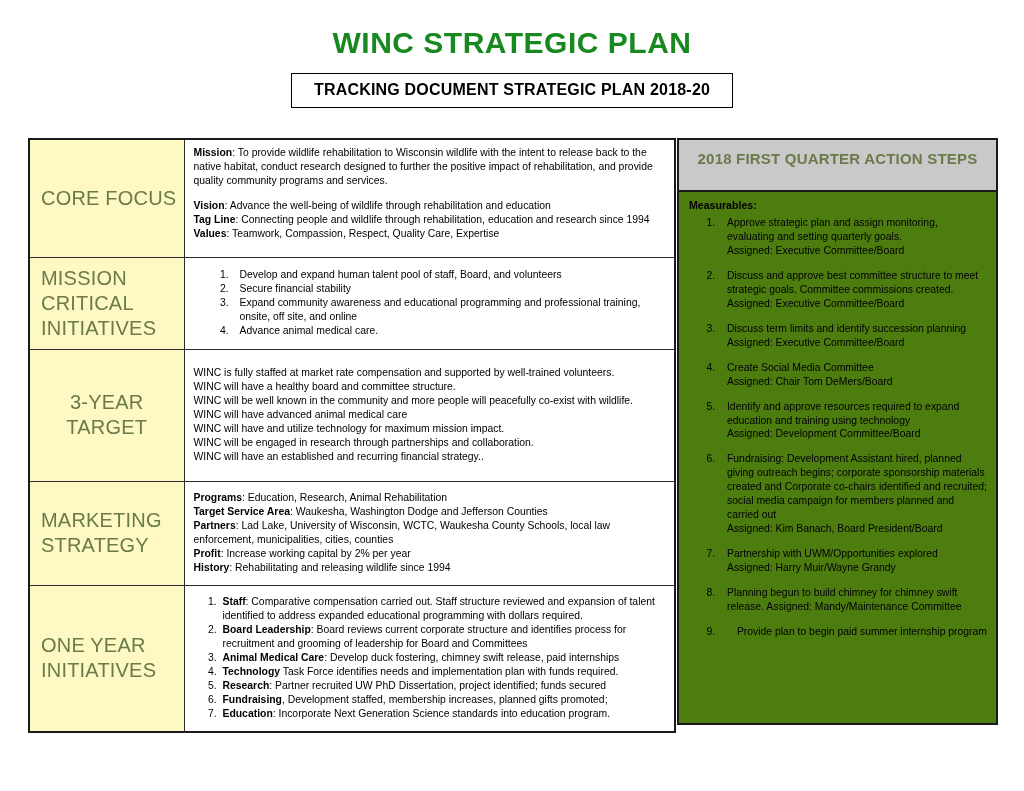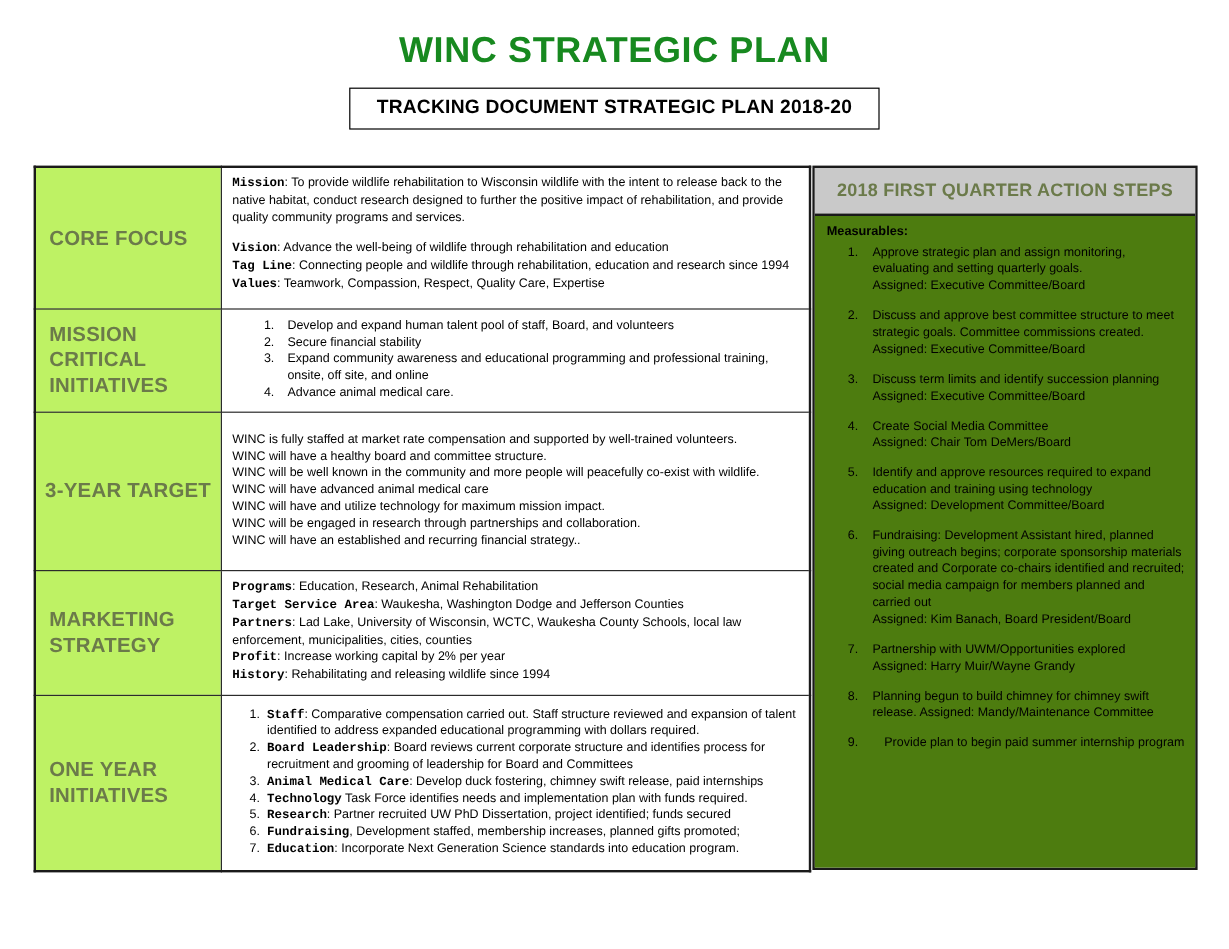--- a/index.html
+++ b/index.html
@@ -63,43 +63,43 @@
     display: table-row;
   }
   .lbl-cell, .body-cell {
     display: table-cell;
     border: 1.2px solid #2b2b2b;
     vertical-align: middle;
     box-sizing: border-box;
   }
   .lbl-cell {
     width: 155px;
-    background: #bef264;
+    background: #fef9c3;
     color: #6b7a4a;
-    font-size: 17px;
-    font-weight: bold;
+    font-size: 20px;
+    font-weight: normal;
     letter-spacing: .2px;
     padding: 8px 0 8px 11px;
     line-height: 1.25;
   }
   .lbl-cell.center {
     text-align: center;
     padding-left: 0;
   }
   .body-cell {
     background: #ffffff;
     padding: 6px 8px 6px 9px;
     font-size: 10.4px;
     line-height: 1.34;
     vertical-align: top;
   }
   .body-cell.mid {
     vertical-align: middle;
   }
-  .body-cell b { font-weight: bold; font-family: Liberation Mono, monospace; }
+  .body-cell b { font-weight: bold; }
 
   .r-core   { height: 118px; }
   .r-mci    { height: 86px; }
   .r-three  { height: 132px; }
   .r-mkt    { height: 104px; }
   .r-one    { height: 147px; }
 
   
   .ln { margin: 0; }
   .gap { height: 11px; }
@@ -133,21 +133,21 @@
     flex-direction: column;
     height: 587px;
   }
   .rp-head {
     background: #c9c9c9;
     border-bottom: 2px solid #1a1a1a;
     color: #6b7a4a;
     font-weight: bold;
     font-size: 15px;
     text-align: center;
-    padding: 10px 0 11px 0;
+    padding: 10px 0 23px 0;
     letter-spacing: .2px;
   }
   .rp-body {
     background: #4d7c0f;
     flex: 1;
     padding: 6px 9px 6px 9px;
     font-size: 10.4px;
     line-height: 1.34;
     box-sizing: border-box;
   }

